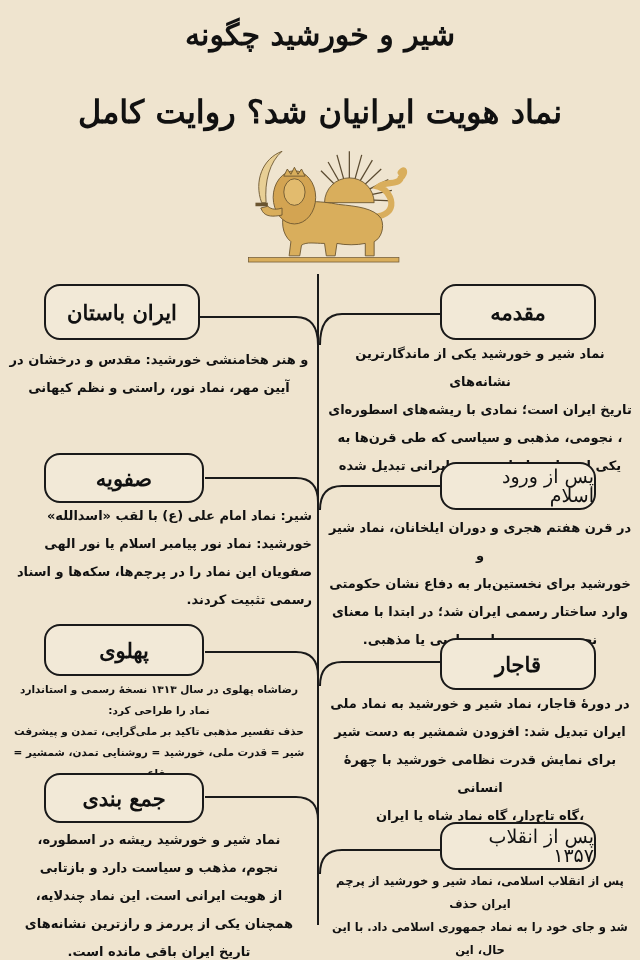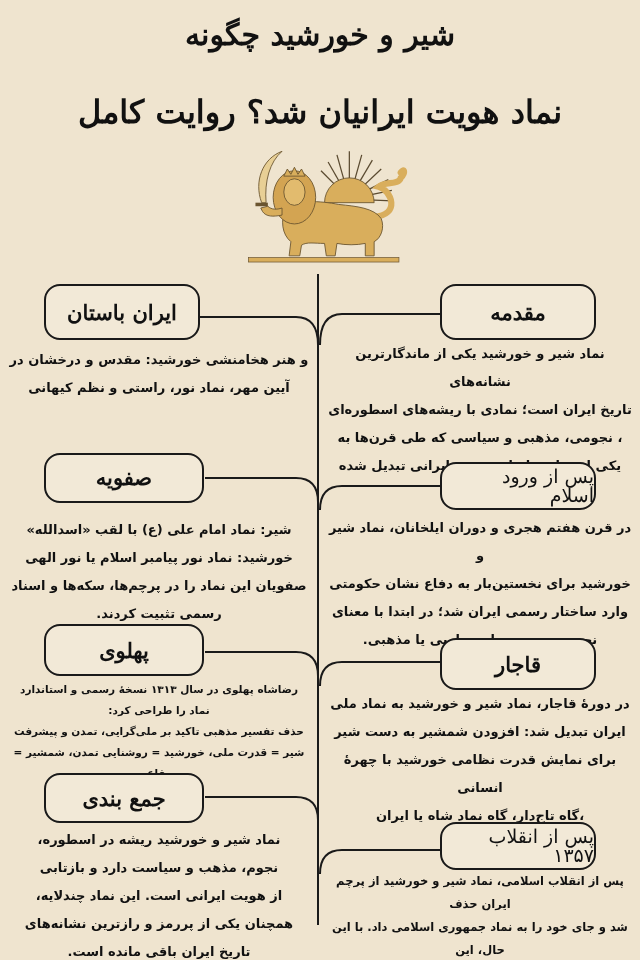--- a/index.html
+++ b/index.html
@@ -142,22 +142,22 @@
     <path d="M440 850 L342 850 Q320 850 320 874"></path>
   </g>
 </svg>
 
 <div class="heading-box" style="left:44px; top:284px; width:156px; height:56px;">ایران باستان</div>
 <div class="body-text" style="left:6px; top:346px; width:306px;">
   <div>و هنر هخامنشی خورشید: مقدس و درخشان در</div>
   <div>آیین مهر، نماد نور، راستی و نظم کیهانی</div>
 </div>
 
-<div class="heading-box" style="left:44px; top:453px; width:160px; height:50px;font-family:Liberation Serif, serif;">صفویه</div>
-<div class="body-text" style="left:6px; top:516px; width:306px;">
+<div class="heading-box" style="left:44px; top:453px; width:160px; height:50px;">صفویه</div>
+<div class="body-text" style="left:6px; top:502px; width:306px;text-align:right;">
   <div>شیر: نماد امام علی (ع) با لقب «اسدالله»</div>
   <div>خورشید: نماد نور پیامبر اسلام یا نور الهی</div>
   <div>صفویان این نماد را در پرچم‌ها، سکه‌ها و اسناد</div>
   <div>رسمی تثبیت کردند.</div>
 </div>
 
 <div class="heading-box" style="left:44px; top:624px; width:160px; height:52px;">پهلوی</div>
 <div class="body-text tight" style="left:4px; top:679px; width:310px;">
   <div>رضاشاه پهلوی در سال ۱۳۱۳ نسخهٔ رسمی و استاندارد</div>
   <div>نماد را طراحی کرد:</div>

